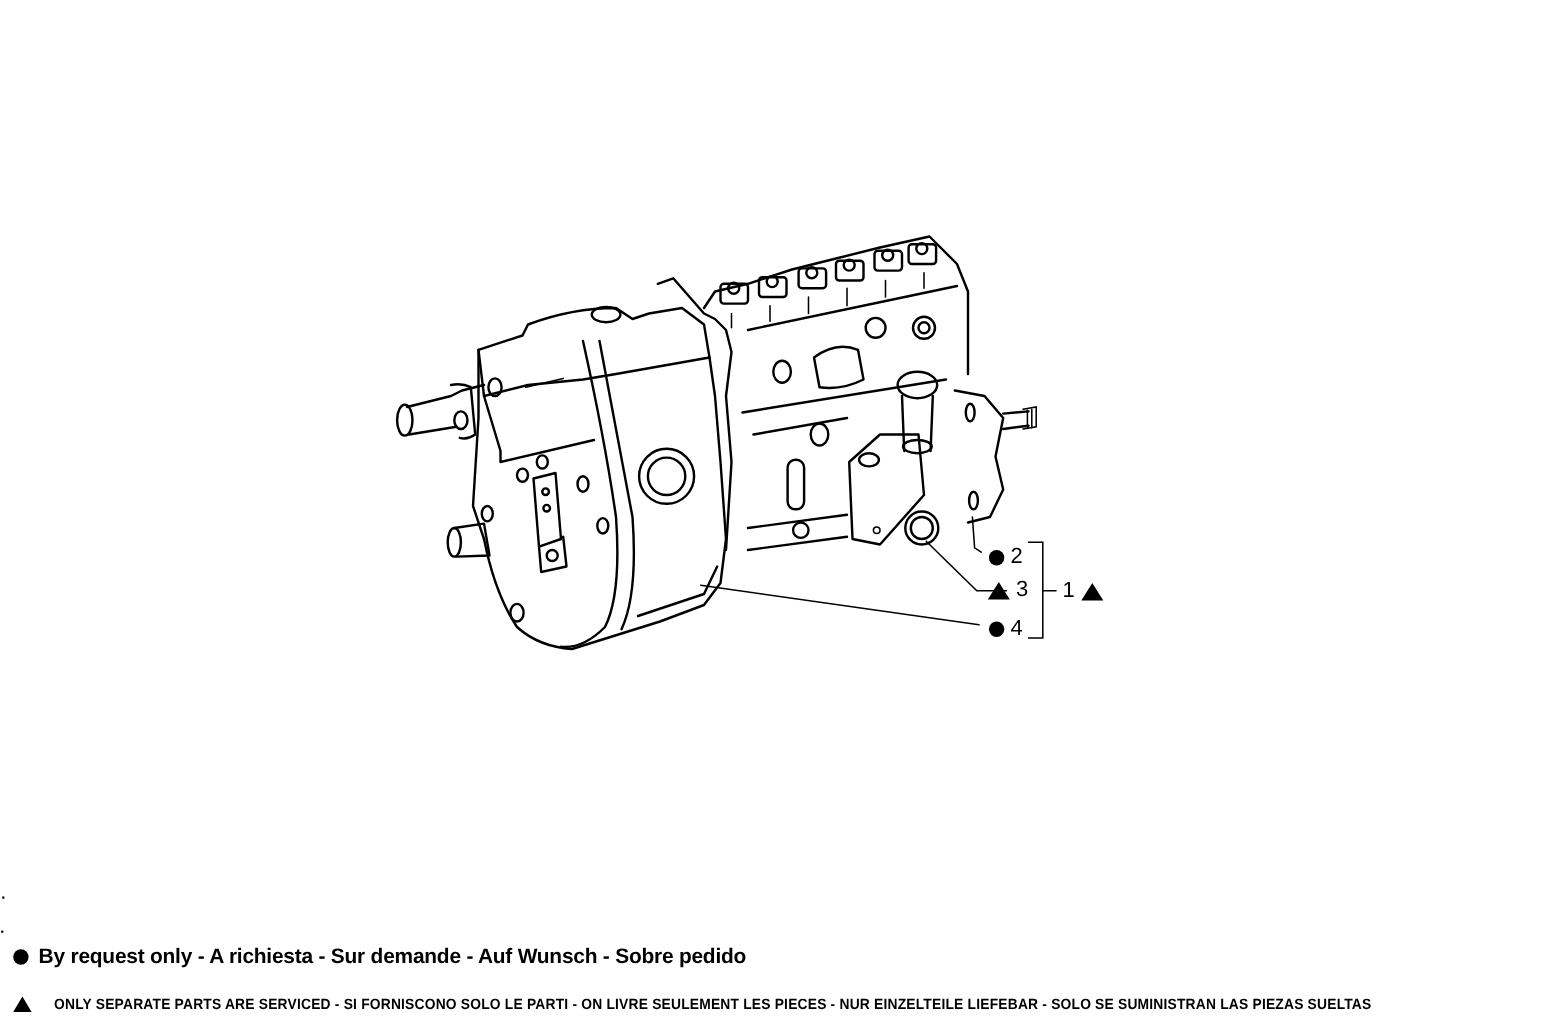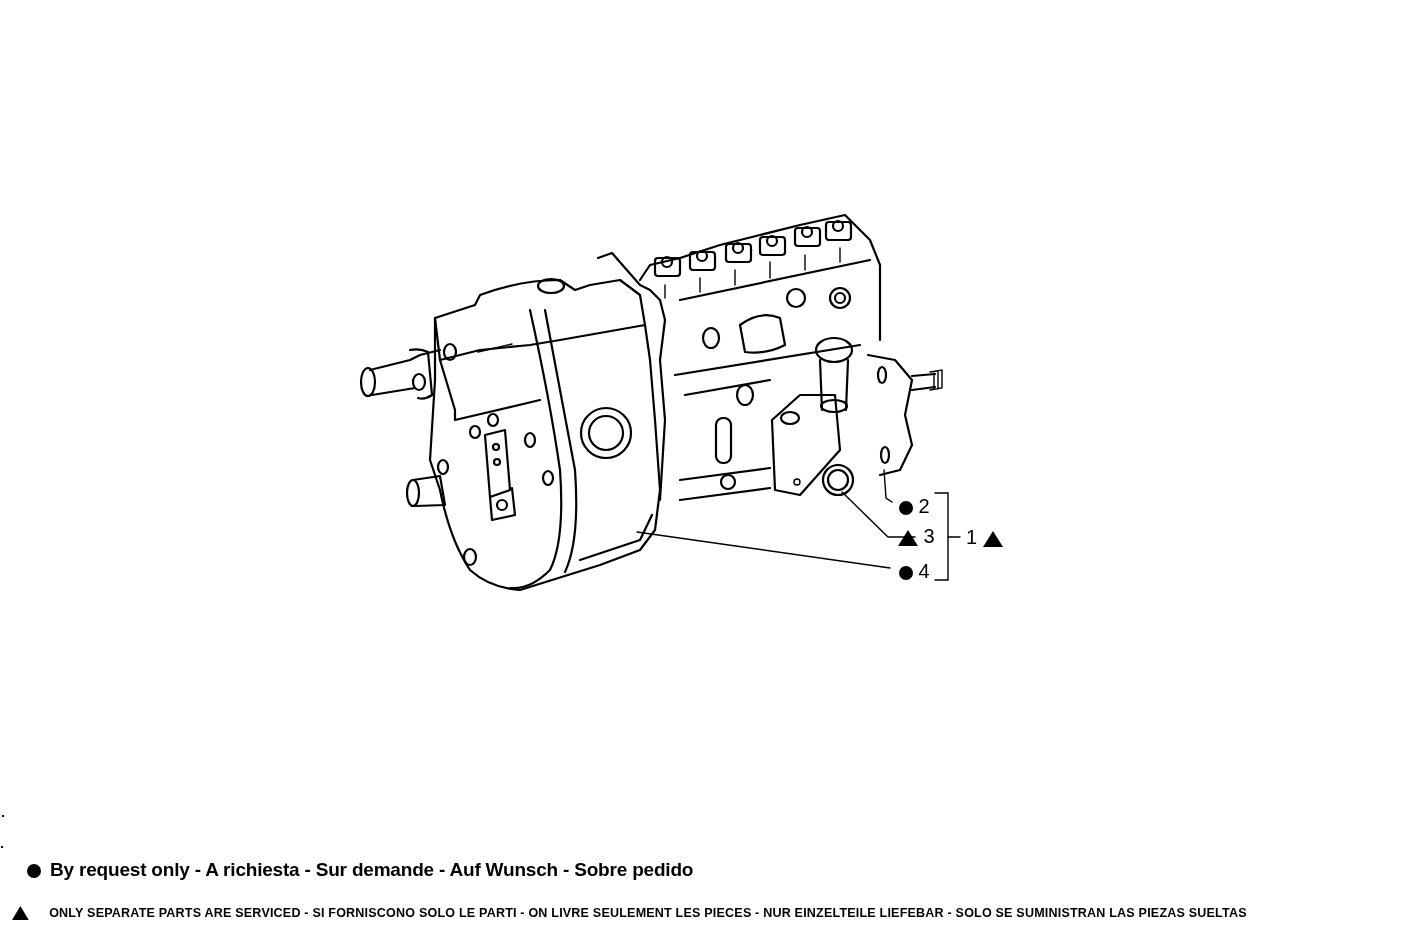--- a/index.html
+++ b/index.html
@@ -1,21 +1,21 @@
 <!DOCTYPE html>
 <html><head>
   <meta charset="utf-8">
   <style>
     html, body { margin: 0; padding: 0; background: #ffffff; }
     body { width: 1421px; height: 935px; position: relative; overflow: hidden; font-family: "Liberation Sans", sans-serif; color: #000; }
     #drawing { position: absolute; left: 0; top: 0; width: 1421px; height: 935px; }
     .ln { fill: none; stroke: #000; stroke-width: 2.2; stroke-linejoin: round; stroke-linecap: round; }
     .thin { fill: none; stroke: #000; stroke-width: 1.4; stroke-linecap: round; }
     .callout { position: absolute; font-size: 20px; line-height: 20px; font-family: "Liberation Sans", sans-serif; }
-    .legend-1 { position: absolute; left: 27px; top: 859px; font-size: 19px; font-weight: bold; letter-spacing: -0.2px; white-space: nowrap; }
+    .legend-1 { position: absolute; left: 12px; top: 859px; font-size: 19px; font-weight: bold; letter-spacing: -0.2px; white-space: nowrap; }
     .legend-2 { position: absolute; left: 12px; top: 905px; font-size: 13.5px; font-weight: bold; letter-spacing: 0.2px; white-space: nowrap; transform: scaleX(0.93); transform-origin: left top; }
     .dot { width: 14px; height: 14px; border-radius: 50%; background: #000; display: inline-block; vertical-align: middle; }
     .tri { width: 0; height: 0; border-left: 10px solid transparent; border-right: 10px solid transparent; border-bottom: 16px solid #000; display: inline-block; vertical-align: middle; }
     .stray { position: absolute; width: 2px; height: 2px; background: #000; }
   </style>
 </head>
 <body>
 
 <svg id="drawing" viewBox="0 0 1421 935" xmlns="http://www.w3.org/2000/svg">
 

